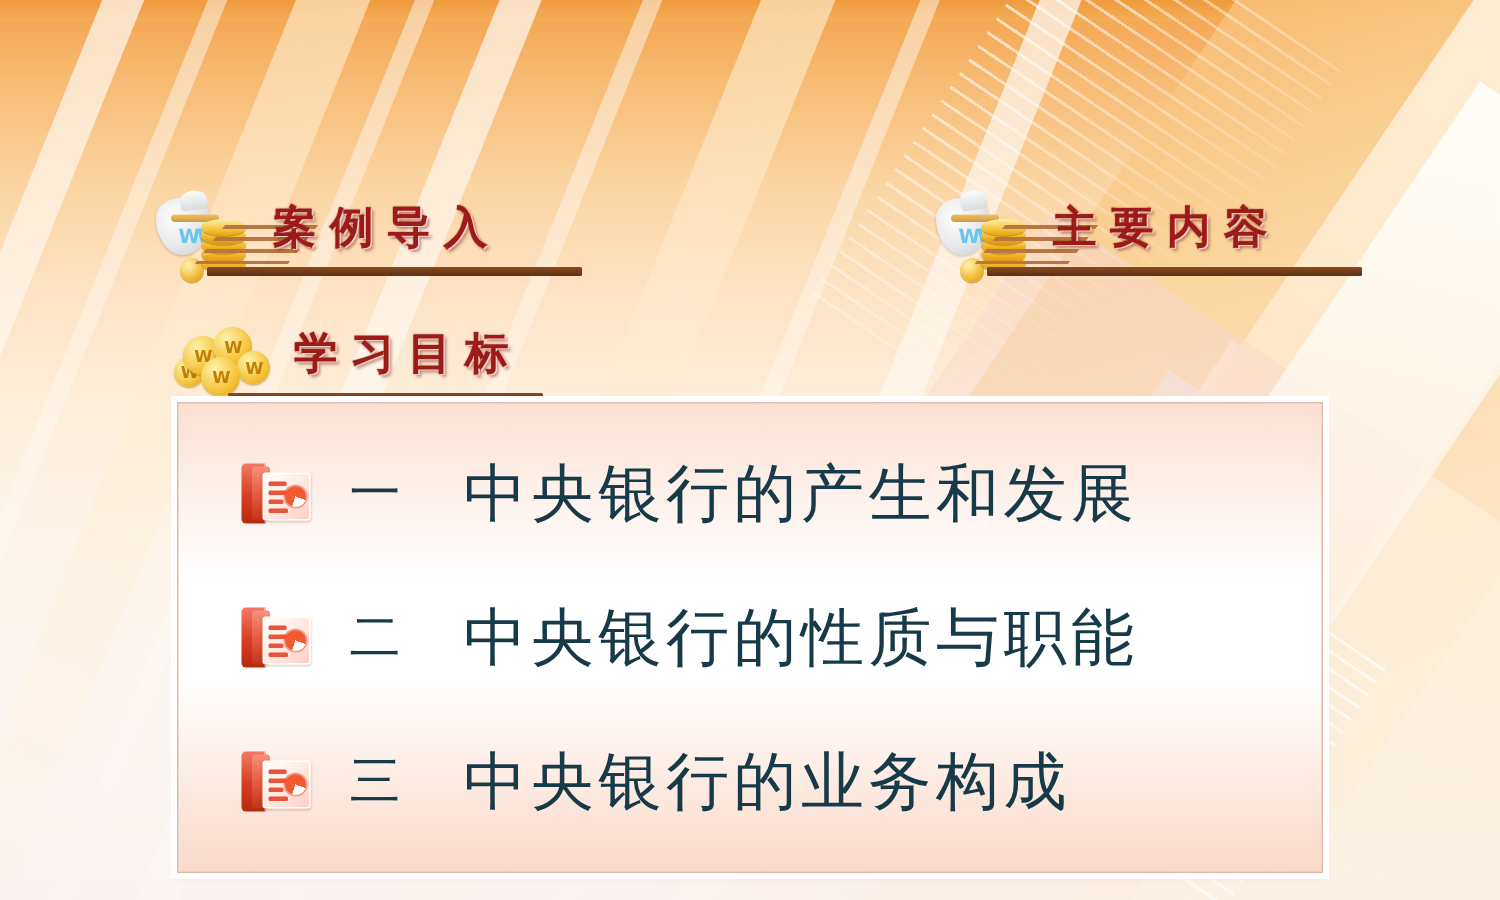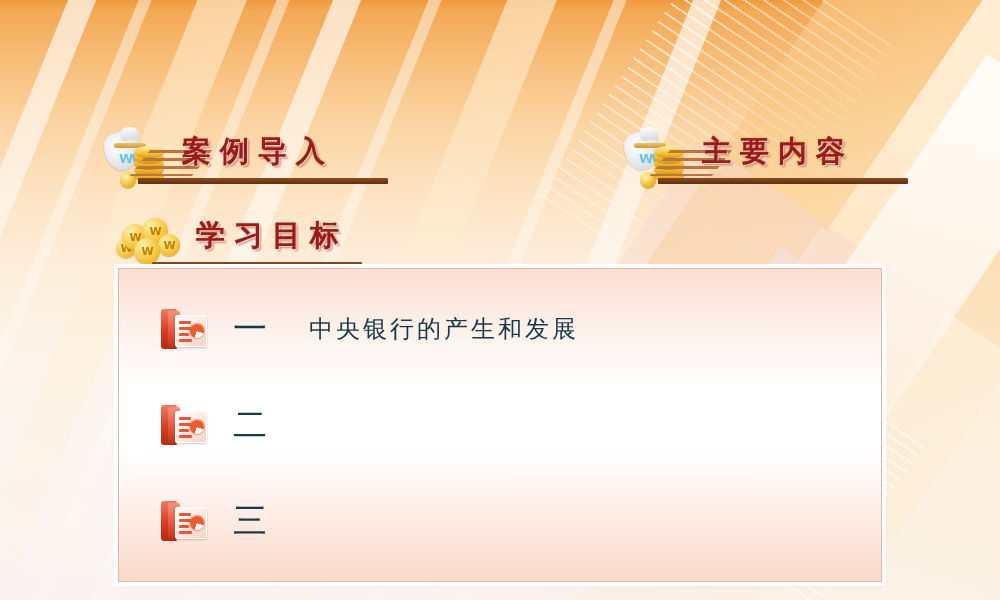--- a/index.html
+++ b/index.html
@@ -204,21 +204,21 @@
     background:conic-gradient(from 200deg,#f05a32 0deg 270deg,#ffffff 270deg 360deg);
     box-shadow:0 0 0 1px rgba(225,80,50,.5);
   }
   .num{
     margin-left:26px;flex:0 0 auto;
     font-size:34px;color:#173a49;letter-spacing:2px;
     font-family:"DejaVu Serif","Liberation Serif",serif;
   }
   .txt{
     margin-left:40px;flex:0 0 auto;
-    font-size:24px;color:#173a49;letter-spacing:3px;
+    font-size:42px;color:#173a49;letter-spacing:3px;
     font-family:"DejaVu Serif","Liberation Serif",serif;
     white-space:nowrap;
   }
 </style>
 </head>
 <body>
 
 <div class="slide">
 
   <div class="bgwrap">
@@ -332,31 +332,33 @@
         <div class="ppt-spine2"></div>
         <div class="ppt-page">
           <div class="ppt-line l1"></div>
           <div class="ppt-line l2"></div>
           <div class="ppt-line l3"></div>
           <div class="ppt-line l4"></div>
           <div class="ppt-pie"></div>
         </div>
       </div>
       <div class="num">二</div>
+      <div class="txt">中央银行的性质与职能</div>
     </div>
 
     <div class="row" id="row-3">
       <div class="ppticon">
         <div class="ppt-spine"></div>
         <div class="ppt-spine2"></div>
         <div class="ppt-page">
           <div class="ppt-line l1"></div>
           <div class="ppt-line l2"></div>
           <div class="ppt-line l3"></div>
           <div class="ppt-line l4"></div>
           <div class="ppt-pie"></div>
         </div>
       </div>
       <div class="num">三</div>
+      <div class="txt">中央银行的业务构成</div>
     </div>
 
   </div>
 </div>
 
 </body></html>

